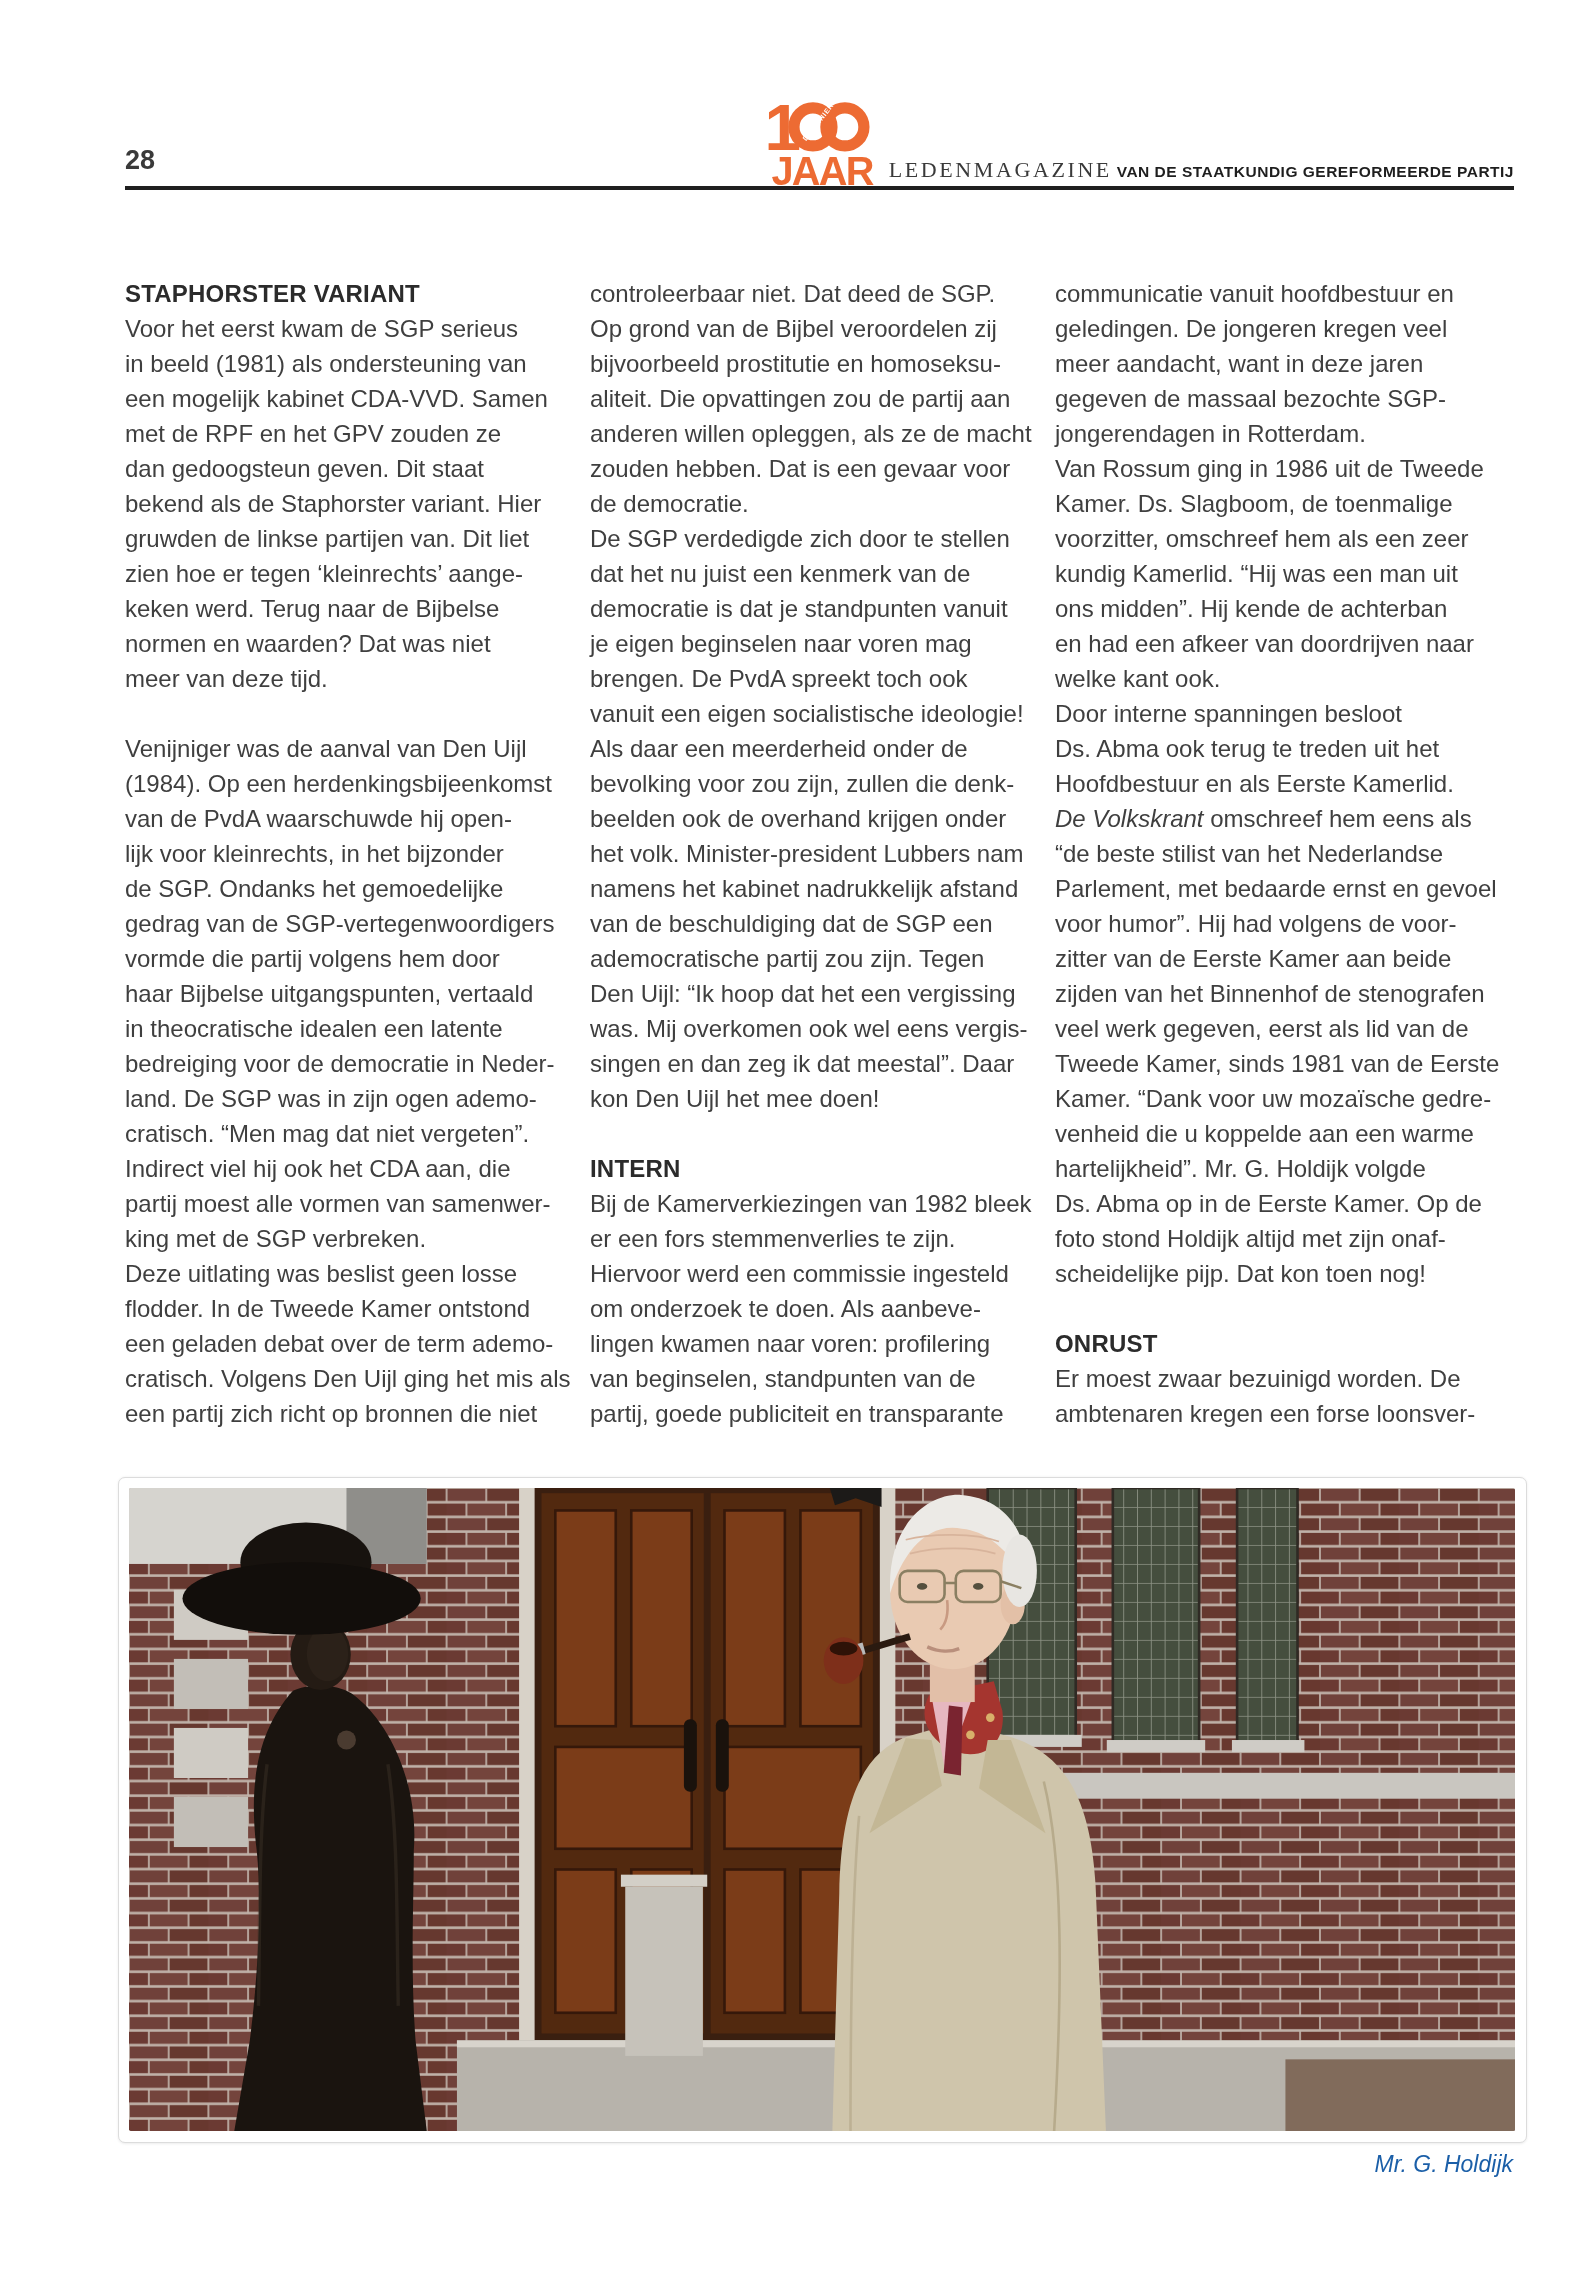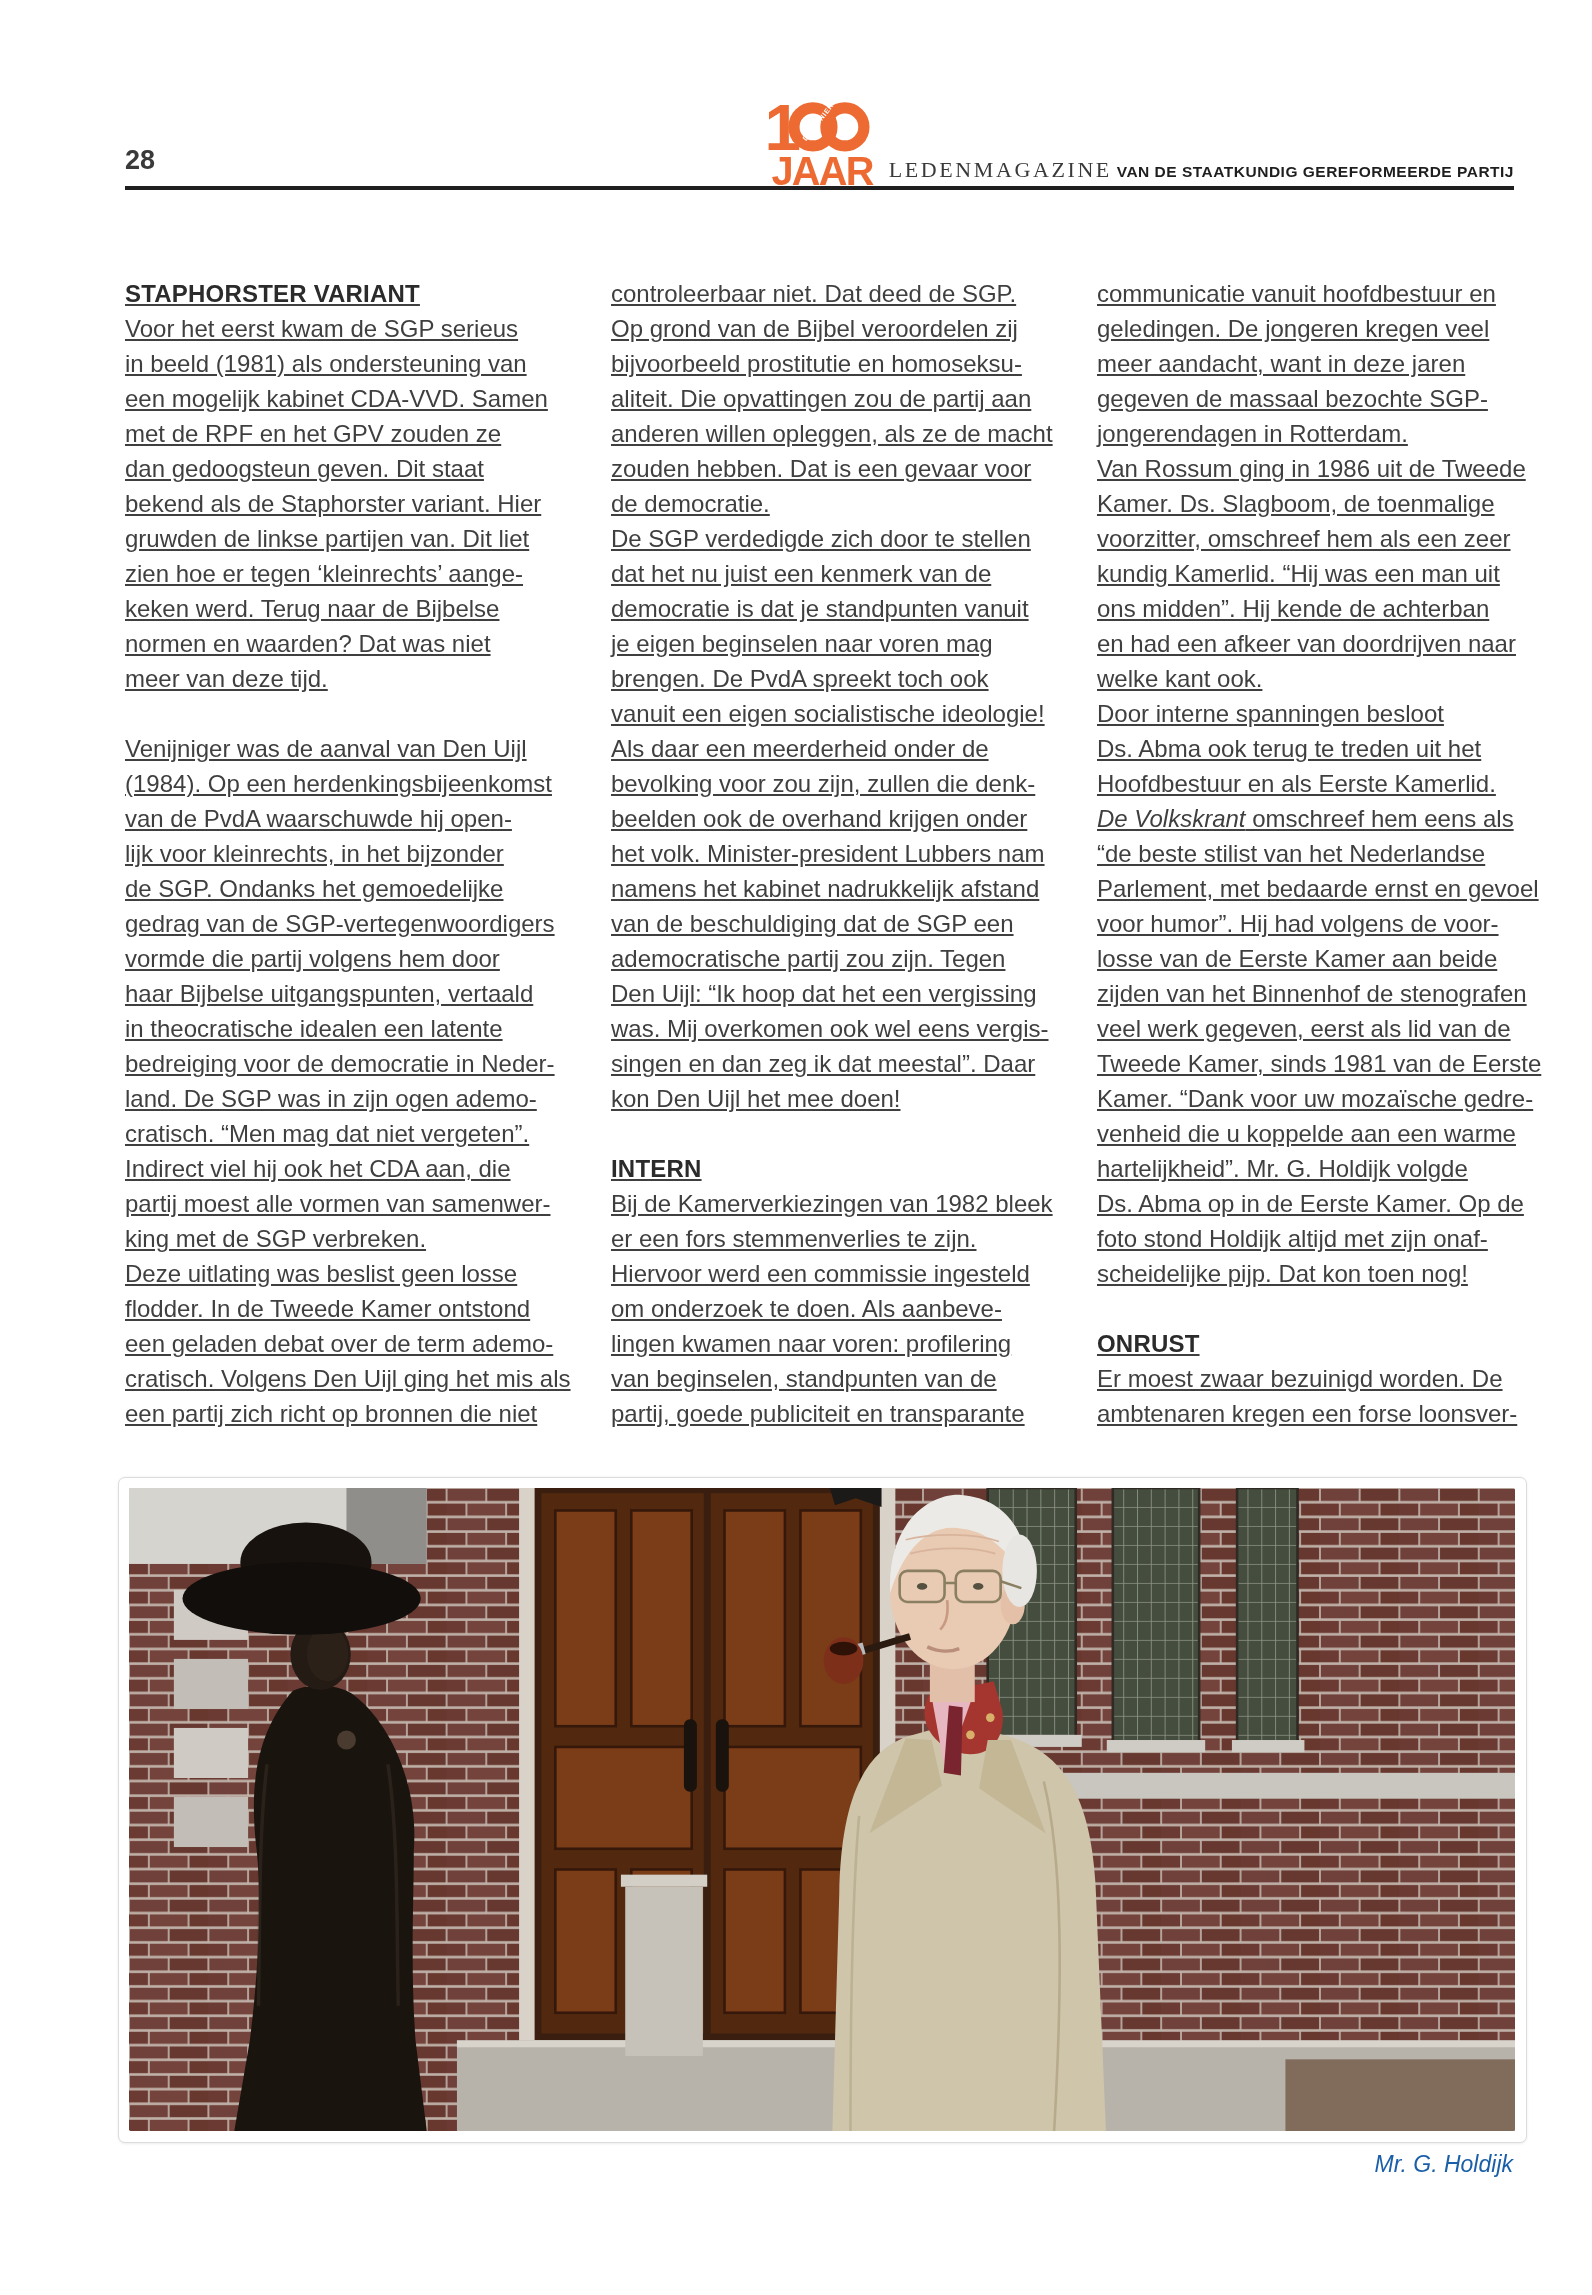--- a/index.html
+++ b/index.html
@@ -8,21 +8,21 @@
 
   
   .pagenum{position:absolute;left:125px;top:145px;font-size:27px;font-weight:700;color:#3a3a3a;}
   .logo{position:absolute;left:761px;top:95px;width:116px;height:95px;}
   .masthead{position:absolute;right:78px;top:157px;white-space:nowrap;text-align:right;}
   .masthead .serif{font-family:"Liberation Serif",serif;font-size:22px;letter-spacing:2.6px;color:#3a3a3a;font-weight:400;}
   .masthead .bold{font-family:"Liberation Sans",sans-serif;font-size:15.5px;font-weight:800;letter-spacing:0.5px;color:#1e1e1e;}
   .rule{position:absolute;left:125px;top:186px;width:1389px;height:4.3px;background:#1f1f1f;}
 
   
-  .columns{position:absolute;left:125px;top:276px;width:1389px;display:flex;gap:46px;text-decoration:underline;}
+  .columns{position:absolute;left:125px;top:276px;width:1389px;display:flex;gap:25px;}
   .col{width:440px;}
   .ln{height:35px;line-height:35px;font-size:24px;color:#3f3f3f;white-space:nowrap;}
   .ln.hd{font-weight:700;color:#2b2b2b;letter-spacing:0.2px;}
   .ln i{font-style:italic;}
 
   
   .photo-frame{position:absolute;left:118px;top:1477px;width:1386px;padding:10.4px;background:#ffffff;
                border:0.9px solid #dcdcdc;border-radius:7px;box-shadow:0 0.9px 2.6px rgba(0,0,0,.08);}
   .photo-frame svg{display:block;border-radius:1.7px;}
   .caption{position:absolute;right:79px;top:2151px;font-style:italic;font-size:23px;color:#1b5fa8;}
@@ -134,21 +134,21 @@
         <div class="ln">ons midden”. Hij kende de achterban</div>
         <div class="ln">en had een afkeer van doordrijven naar</div>
         <div class="ln">welke kant ook.</div>
         <div class="ln">Door interne spanningen besloot</div>
         <div class="ln">Ds. Abma ook terug te treden uit het</div>
         <div class="ln">Hoofdbestuur en als Eerste Kamerlid.</div>
         <div class="ln"><i>De Volkskrant</i> omschreef hem eens als</div>
         <div class="ln">“de beste stilist van het Nederlandse</div>
         <div class="ln">Parlement, met bedaarde ernst en gevoel</div>
         <div class="ln">voor humor”. Hij had volgens de voor-</div>
-        <div class="ln">losse van de Eerste Kamer aan beide</div>
+        <div class="ln">zitter van de Eerste Kamer aan beide</div>
         <div class="ln">zijden van het Binnenhof de stenografen</div>
         <div class="ln">veel werk gegeven, eerst als lid van de</div>
         <div class="ln">Tweede Kamer, sinds 1981 van de Eerste</div>
         <div class="ln">Kamer. “Dank voor uw mozaïsche gedre-</div>
         <div class="ln">venheid die u koppelde aan een warme</div>
         <div class="ln">hartelijkheid”. Mr. G. Holdijk volgde</div>
         <div class="ln">Ds. Abma op in de Eerste Kamer. Op de</div>
         <div class="ln">foto stond Holdijk altijd met zijn onaf-</div>
         <div class="ln">scheidelijke pijp. Dat kon toen nog!</div>
         <div class="ln"></div>

